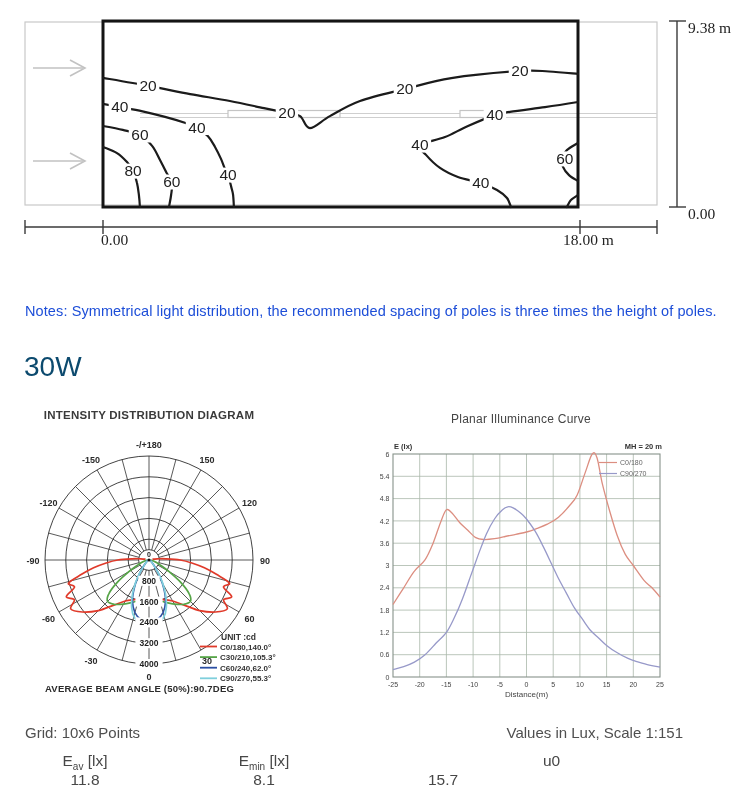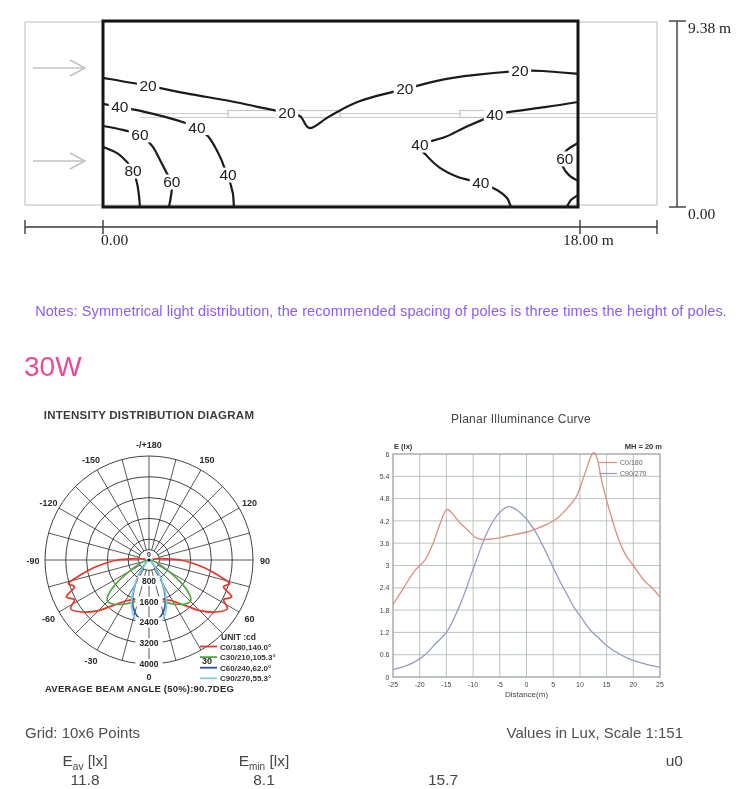--- a/index.html
+++ b/index.html
@@ -1,21 +1,21 @@
 <!DOCTYPE html>
 <html><head>
 <meta charset="utf-8">
 <style>
   html,body{margin:0;padding:0;background:#fff;width:750px;height:789px;overflow:hidden;
     font-family:"Liberation Sans","DejaVu Sans",sans-serif;}
   .abs{position:absolute;}
   #page{position:relative;width:750px;height:789px;background:#fff;}
   .serifdim{font-family:"Liberation Serif","DejaVu Serif",serif;font-size:15.5px;color:#222;}
-  #notes-text{left:25px;top:303px;width:712px;font-size:14.5px;color:#8b5cf6;letter-spacing:.1px;text-align:center;}
-  #wattage{left:24px;top:351px;font-size:28px;color:#ec4899;}
+  #notes-text{left:25px;top:303px;width:712px;font-size:14.5px;color:#1d4ed8;letter-spacing:.1px;}
+  #wattage{left:24px;top:351px;font-size:28px;color:#0c4a6e;}
   .chart-title{color:#3a3a3a;font-weight:600;font-size:11.5px;letter-spacing:.25px;text-align:center;}
   #polar-title-1{left:18px;top:409px;width:262px;}
   #polar-title-2{left:18px;top:423px;width:262px;}
   #planar-title{left:390px;top:412px;width:262px;font-weight:500;font-size:12px;color:#454545;}
   .foot{font-size:15px;color:#4f4f4f;}
   .fcell{font-size:15.5px;color:#474747;text-align:center;}
   .fcell sub{font-size:10px;}
   svg{position:absolute;}
   svg text{font-family:"Liberation Sans","DejaVu Sans",sans-serif;}
 </style>
@@ -237,20 +237,20 @@
 
   <div class="abs foot" style="left:25px;top:724px">Grid: 10x6 Points</div>
   <div class="abs foot" style="left:380px;top:724px;width:303px;text-align:right">Values in Lux, Scale 1:151</div>
 
   <div class="abs fcell" style="left:25px;top:752px;width:120px">
     <span>E</span><sub>av</sub><span> [lx]</span>
   </div>
   <div class="abs fcell" style="left:204px;top:752px;width:120px">
     <span>E</span><sub>min</sub><span> [lx]</span>
   </div>
-  <div class="abs fcell" style="left:543px;top:752px;width:140px;text-align:right">
+  <div class="abs fcell" style="left:543px;top:752px;width:140px;text-align:left">
     <span>u0</span>
   </div>
 
   <div class="abs fcell" style="left:25px;top:771px;width:120px">11.8</div>
   <div class="abs fcell" style="left:204px;top:771px;width:120px">8.1</div>
   <div class="abs fcell" style="left:383px;top:771px;width:120px">15.7</div>
 </div>
 
 </body></html>

